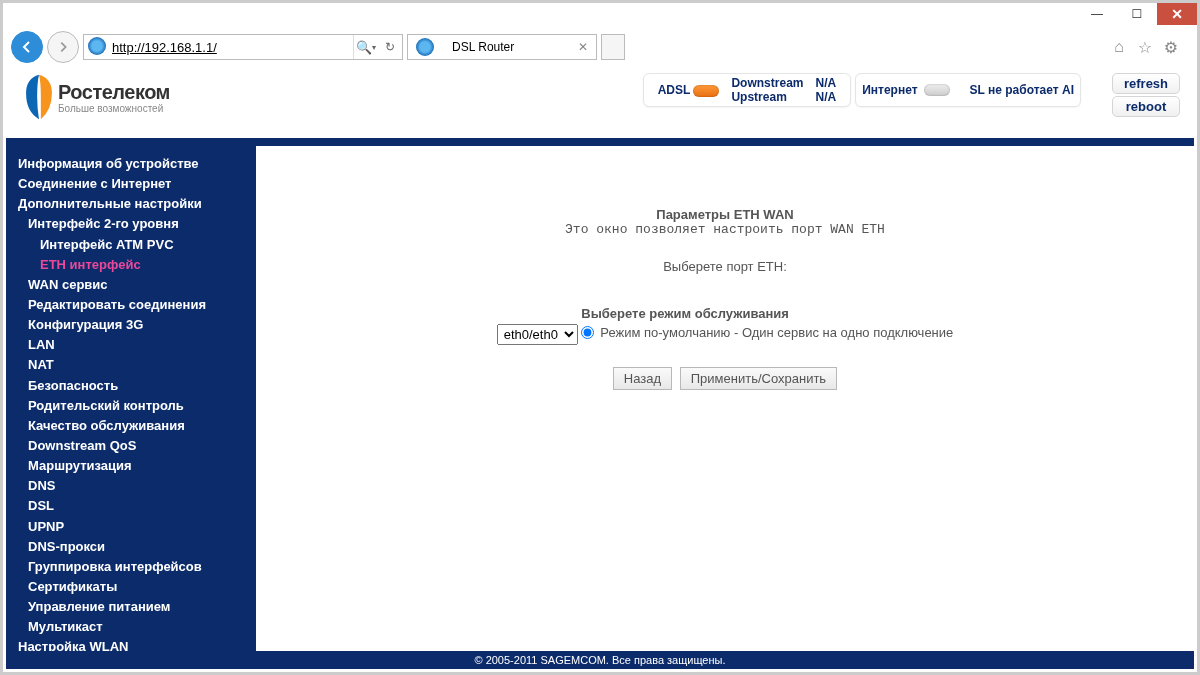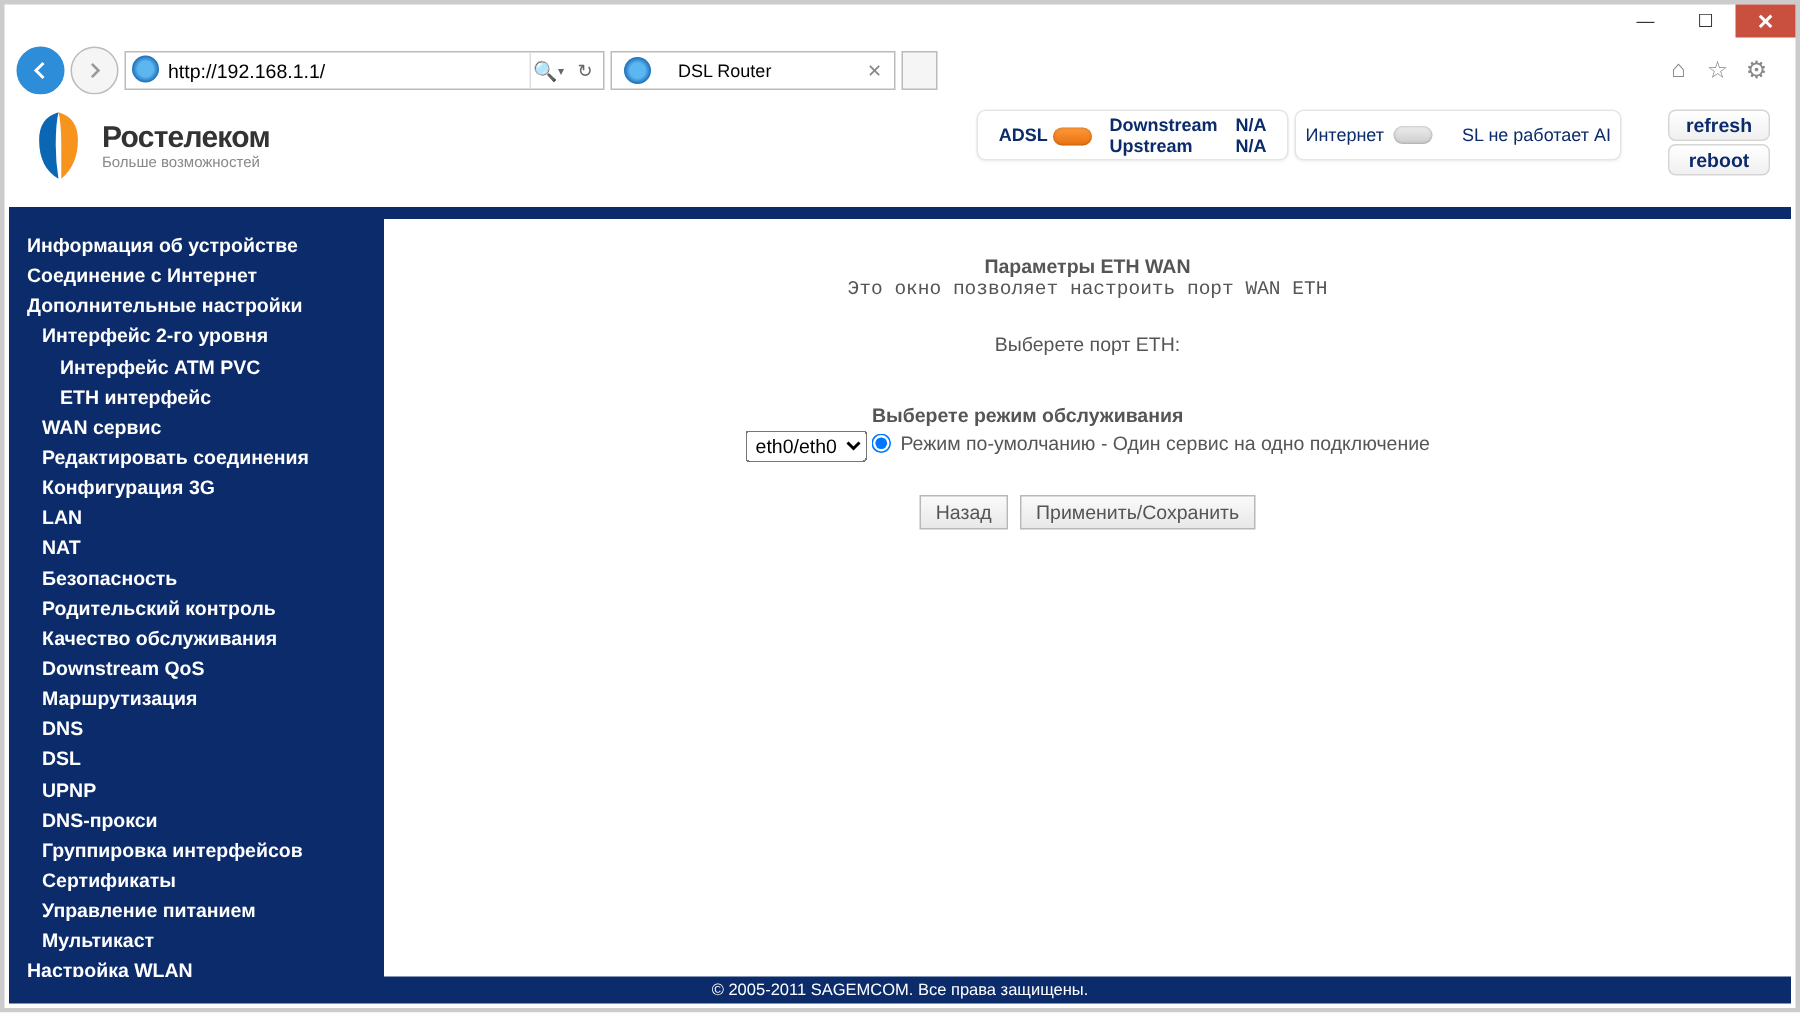--- a/index.html
+++ b/index.html
@@ -15,68 +15,68 @@
 
   
   .browser-bar { padding: 6px 8px; display: flex; align-items: center; gap: 4px; margin-top: 22px; }
   .nav-btn { width: 32px; height: 32px; border-radius: 50%; display: flex; align-items: center; justify-content: center; border: 1px solid #bbb; background: #f5f5f5; cursor: pointer; }
   .nav-back { background: #2d8dd8; border-color: #2d8dd8; color: white; }
   .nav-back svg { fill: white; }
   .nav-fwd svg { fill: #888; }
   .ie-icon { width: 18px; height: 18px; display: inline-block; background: radial-gradient(circle, #5cb6f0 40%, #1c6fb8 70%); border-radius: 50%; position: relative; }
   .addr-wrap { display: flex; align-items: center; border: 1px solid #bbb; height: 26px; width: 320px; background: #fff; }
   .addr-icon { padding: 0 4px; }
-  .addr-input { border: none; flex: 1; font-size: 13px; outline: none; padding: 0 2px; }
+  .addr-input { border: none; flex: 1; font-size: 13px; outline: none; padding: 0 2px; text-decoration: underline; }
   .addr-controls { display: flex; align-items: center; border-left: 1px solid #ddd; height: 100%; }
   .addr-ctrl { width: 24px; display: flex; align-items: center; justify-content: center; color: #666; cursor: pointer; height: 100%; }
   .search-icon { font-size: 13px; color: #555; }
   .tab { border: 1px solid #bbb; height: 26px; display: flex; align-items: center; padding: 0 8px; gap: 18px; background: #fff; min-width: 190px; }
   .tab-close { color: #888; cursor: pointer; margin-left: auto; }
   .new-tab { width: 24px; height: 26px; border: 1px solid #bbb; background: #f5f5f5; cursor: pointer; }
   .toolbar-right { margin-left: auto; display: flex; gap: 6px; align-items: center; padding-right: 8px; }
   .tool-icon { width: 20px; height: 20px; color: #888; cursor: pointer; display: flex; align-items: center; justify-content: center; font-size: 16px; }
 
   
   .content-area { position: absolute; top: 60px; left: 3px; right: 3px; bottom: 3px; background: #fff; }
 
   
   .router-header { display: flex; align-items: flex-start; padding: 10px 14px 0 14px; height: 75px; position: relative; }
-  .logo-block { display: flex; align-items: center; gap: 10px; }
+  .logo-block { display: flex; align-items: center; }
   .logo-mark { width: 38px; height: 48px; position: relative; }
   .logo-mark svg { width: 100%; height: 100%; }
   .logo-text-block { line-height: 1.1; }
   .logo-title { font-size: 20px; font-weight: bold; color: #333; letter-spacing: -0.5px; }
   .logo-sub { font-size: 10px; color: #888; }
 
   .status-block { margin-left: auto; display: flex; gap: 6px; align-items: flex-start; }
   .status-table { border: 1px solid #e5e5e5; border-radius: 6px; padding: 2px 8px; background: #fff; box-shadow: 0 1px 2px rgba(0,0,0,0.05); }
   .status-table table { border-collapse: collapse; font-size: 12px; }
   .status-table td { padding: 0 6px; font-weight: bold; color: #0b2b6b; }
   .adsl-label { color: #0b2b6b; font-weight: bold; }
   .pill { display: inline-block; width: 26px; height: 12px; border-radius: 6px; vertical-align: middle; box-shadow: inset 0 0 2px rgba(0,0,0,0.3); }
   .pill-orange { background: linear-gradient(#ff9a3a,#e87010); }
   .pill-grey { background: linear-gradient(#eee,#ccc); }
-  .internet-row { border: 1px solid #e5e5e5; border-radius: 6px; padding: 2px 6px; background: #fff; font-size: 12px; font-weight: normal; color: #0b2b6b; display: flex; align-items: center; gap: 6px; max-width: 232px; overflow: hidden; white-space: nowrap; box-shadow: 0 1px 2px rgba(0,0,0,0.05); }
+  .internet-row { border: 1px solid #e5e5e5; border-radius: 6px; padding: 2px 6px; background: #fff; font-size: 12px; font-weight: bold; color: #0b2b6b; display: flex; align-items: center; gap: 6px; max-width: 232px; overflow: hidden; white-space: nowrap; box-shadow: 0 1px 2px rgba(0,0,0,0.05); }
   .status-left-col { display: flex; flex-direction: row; gap: 4px; }
   .action-btns { display: flex; flex-direction: column; gap: 2px; }
   .action-btn { border: 1px solid #d5d5d5; border-radius: 5px; padding: 2px 10px; font-size: 13px; font-weight: bold; color: #0b2b6b; background: linear-gradient(#fff,#f0f0f0); cursor: pointer; text-align: center; min-width: 68px; margin-left: 25px; }
   .header-blue-line { height: 8px; background: #0b2b6b; margin: 0; }
 
   
   .body-row { display: flex; height: calc(100% - 83px - 18px); }
   .sidebar { width: 250px; background: #0b2b6b; color: #fff; padding: 8px 4px 8px 12px; overflow-y: auto; font-size: 13px; line-height: 1.55; }
   .sidebar::-webkit-scrollbar { width: 14px; }
   .sidebar::-webkit-scrollbar-track { background: #eee; }
   .sidebar::-webkit-scrollbar-thumb { background: #c5c5c5; border: 1px solid #aaa; }
   .sidebar-item { cursor: pointer; font-weight: bold; white-space: nowrap; overflow: hidden; text-overflow: ellipsis; }
   .indent-1 { padding-left: 10px; }
   .indent-2 { padding-left: 22px; }
-  .active-item { color: #ffffff; }
-
-  .main { flex: 1; padding: 24px 16px; overflow: auto; color: #555; font-size: 13px; text-align: center; position: relative; }
+  .active-item { color: #ec4899; }
+
+  .main { flex: 1; padding: 24px 16px; overflow: auto; color: #555; font-size: 13px; text-align: center; position: relative; margin-top: 37px; }
   .main h2 { font-size: 13px; font-weight: bold; color: #555; }
   .main .desc { margin-bottom: 22px; font-family: Liberation Mono, monospace; }
   .main .port-label { margin-bottom: 8px; }
   .main select { font-size: 13px; padding: 1px 2px; }
   .mode-block { text-align: left; display: inline-block; margin-top: 24px; }
   .mode-title { font-weight: bold; color: #555; margin-bottom: 4px; }
   .radio-row { display: flex; align-items: center; gap: 6px; margin: 2px 0; }
   .radio-row input { margin: 0; }
   .btn-row { margin-top: 22px; }
   .form-btn { border: 1px solid #b8b8b8; background: linear-gradient(#fafafa,#e8e8e8); padding: 3px 10px; font-size: 13px; color: #555; cursor: pointer; margin: 0 2px; }

